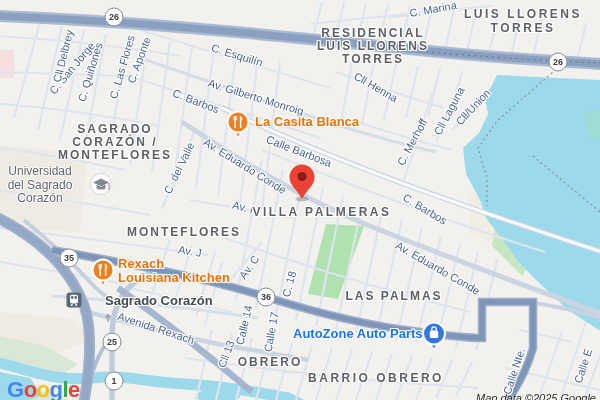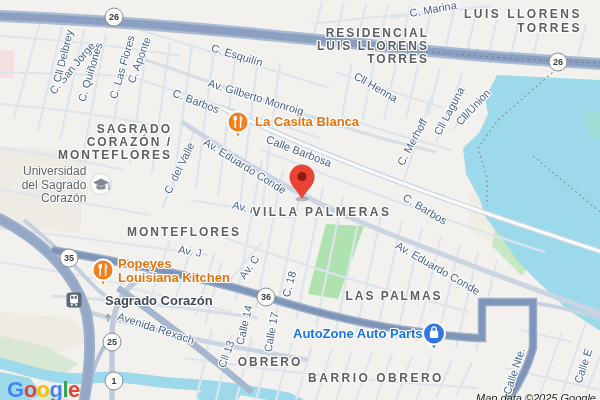--- a/index.html
+++ b/index.html
@@ -12,21 +12,21 @@
                    1px 1px 0 #fff,-1px -1px 0 #fff,1px -1px 0 #fff,-1px 1px 0 #fff;}
   .street{font-size:11px;color:#47648C;}
   .area{font-size:12px;font-weight:bold;color:#5C6064;letter-spacing:2px;text-align:center;line-height:13px;}
   .area-lg{font-size:12px;letter-spacing:2.5px;line-height:13.5px;}
   .poi{font-size:13px;font-weight:bold;line-height:14px;}
   .poi-gray{font-size:12px;color:#5F6469;text-align:center;line-height:13.5px;font-weight:normal;}
   .station-lbl{font-size:13px;color:#414B56;font-weight:bold;}
   .shield{position:absolute;width:17px;height:17px;border-radius:50%;background:#fff;
           border:1.5px solid #878D96;color:#3C4043;font-size:9px;line-height:17px;font-weight:bold;
           text-align:center;transform:translate(-50%,-50%);box-sizing:content-box;}
-  .ctr{transform:translate(-50%,-50%);text-align:right;}
+  .ctr{transform:translate(-50%,-50%);}
   #google-logo{position:absolute;left:7px;top:377px;font-size:22px;font-weight:bold;letter-spacing:-0.5px;}
   #map-data{position:absolute;right:4px;top:392px;font-size:11px;color:#1F1F1F;
             text-shadow:0 0 2px #fff,0 0 2px #fff;font-style:italic;}
 </style>
 </head>
 <body>
 
 <div id="map">
 <svg width="600" height="400" viewBox="0 0 600 400">
 
@@ -182,25 +182,25 @@
     <div>MONTEFLORES</div>
   </div>
   <div class="lbl area ctr" style="left:184px;top:232px;">MONTEFLORES</div>
   <div class="lbl area area-lg ctr" style="left:322px;top:213px;">VILLA PALMERAS</div>
   <div class="lbl area ctr" style="left:394px;top:296px;">LAS PALMAS</div>
   <div class="lbl area ctr" style="left:270px;top:362px;">OBRERO</div>
   <div class="lbl area area-lg ctr" style="left:376px;top:379px;">BARRIO OBRERO</div>
 
   <div class="lbl poi" style="left: 255px; top: 115px; color: rgb(232, 113, 10);">La Casita Blanca</div>
   <div class="lbl poi" style="left: 118px; top: 257px; color: rgb(232, 113, 10);">
-    <div>Popeyes</div>
+    <div>Rexach</div>
     <div>Louisiana Kitchen</div>
   </div>
   <div class="lbl poi" style="left: 293px; top: 327px; color: rgb(26, 115, 232);">AutoZone Auto Parts</div>
-  <div class="lbl poi-gray ctr" style="left:54px;top:185px;position:absolute;text-shadow:1px 0 0 #fff,-1px 0 0 #fff,0 1px 0 #fff,0 -1px 0 #fff;">
+  <div class="lbl poi-gray ctr" style="left:40px;top:185px;position:absolute;text-shadow:1px 0 0 #fff,-1px 0 0 #fff,0 1px 0 #fff,0 -1px 0 #fff;">
     <div>Universidad</div>
     <div>del Sagrado</div>
     <div>Corazón</div>
   </div>
   <div class="lbl station-lbl" style="left:89px;top:293px;margin-left:16px;">Sagrado Corazón</div>
 
   <div class="shield" style="left:114px;top:17px;">26</div>
   <div class="shield" style="left:558px;top:62px;">26</div>
   <div class="shield" style="left:69px;top:258px;">35</div>
   <div class="shield" style="left:266px;top:297px;">36</div>

